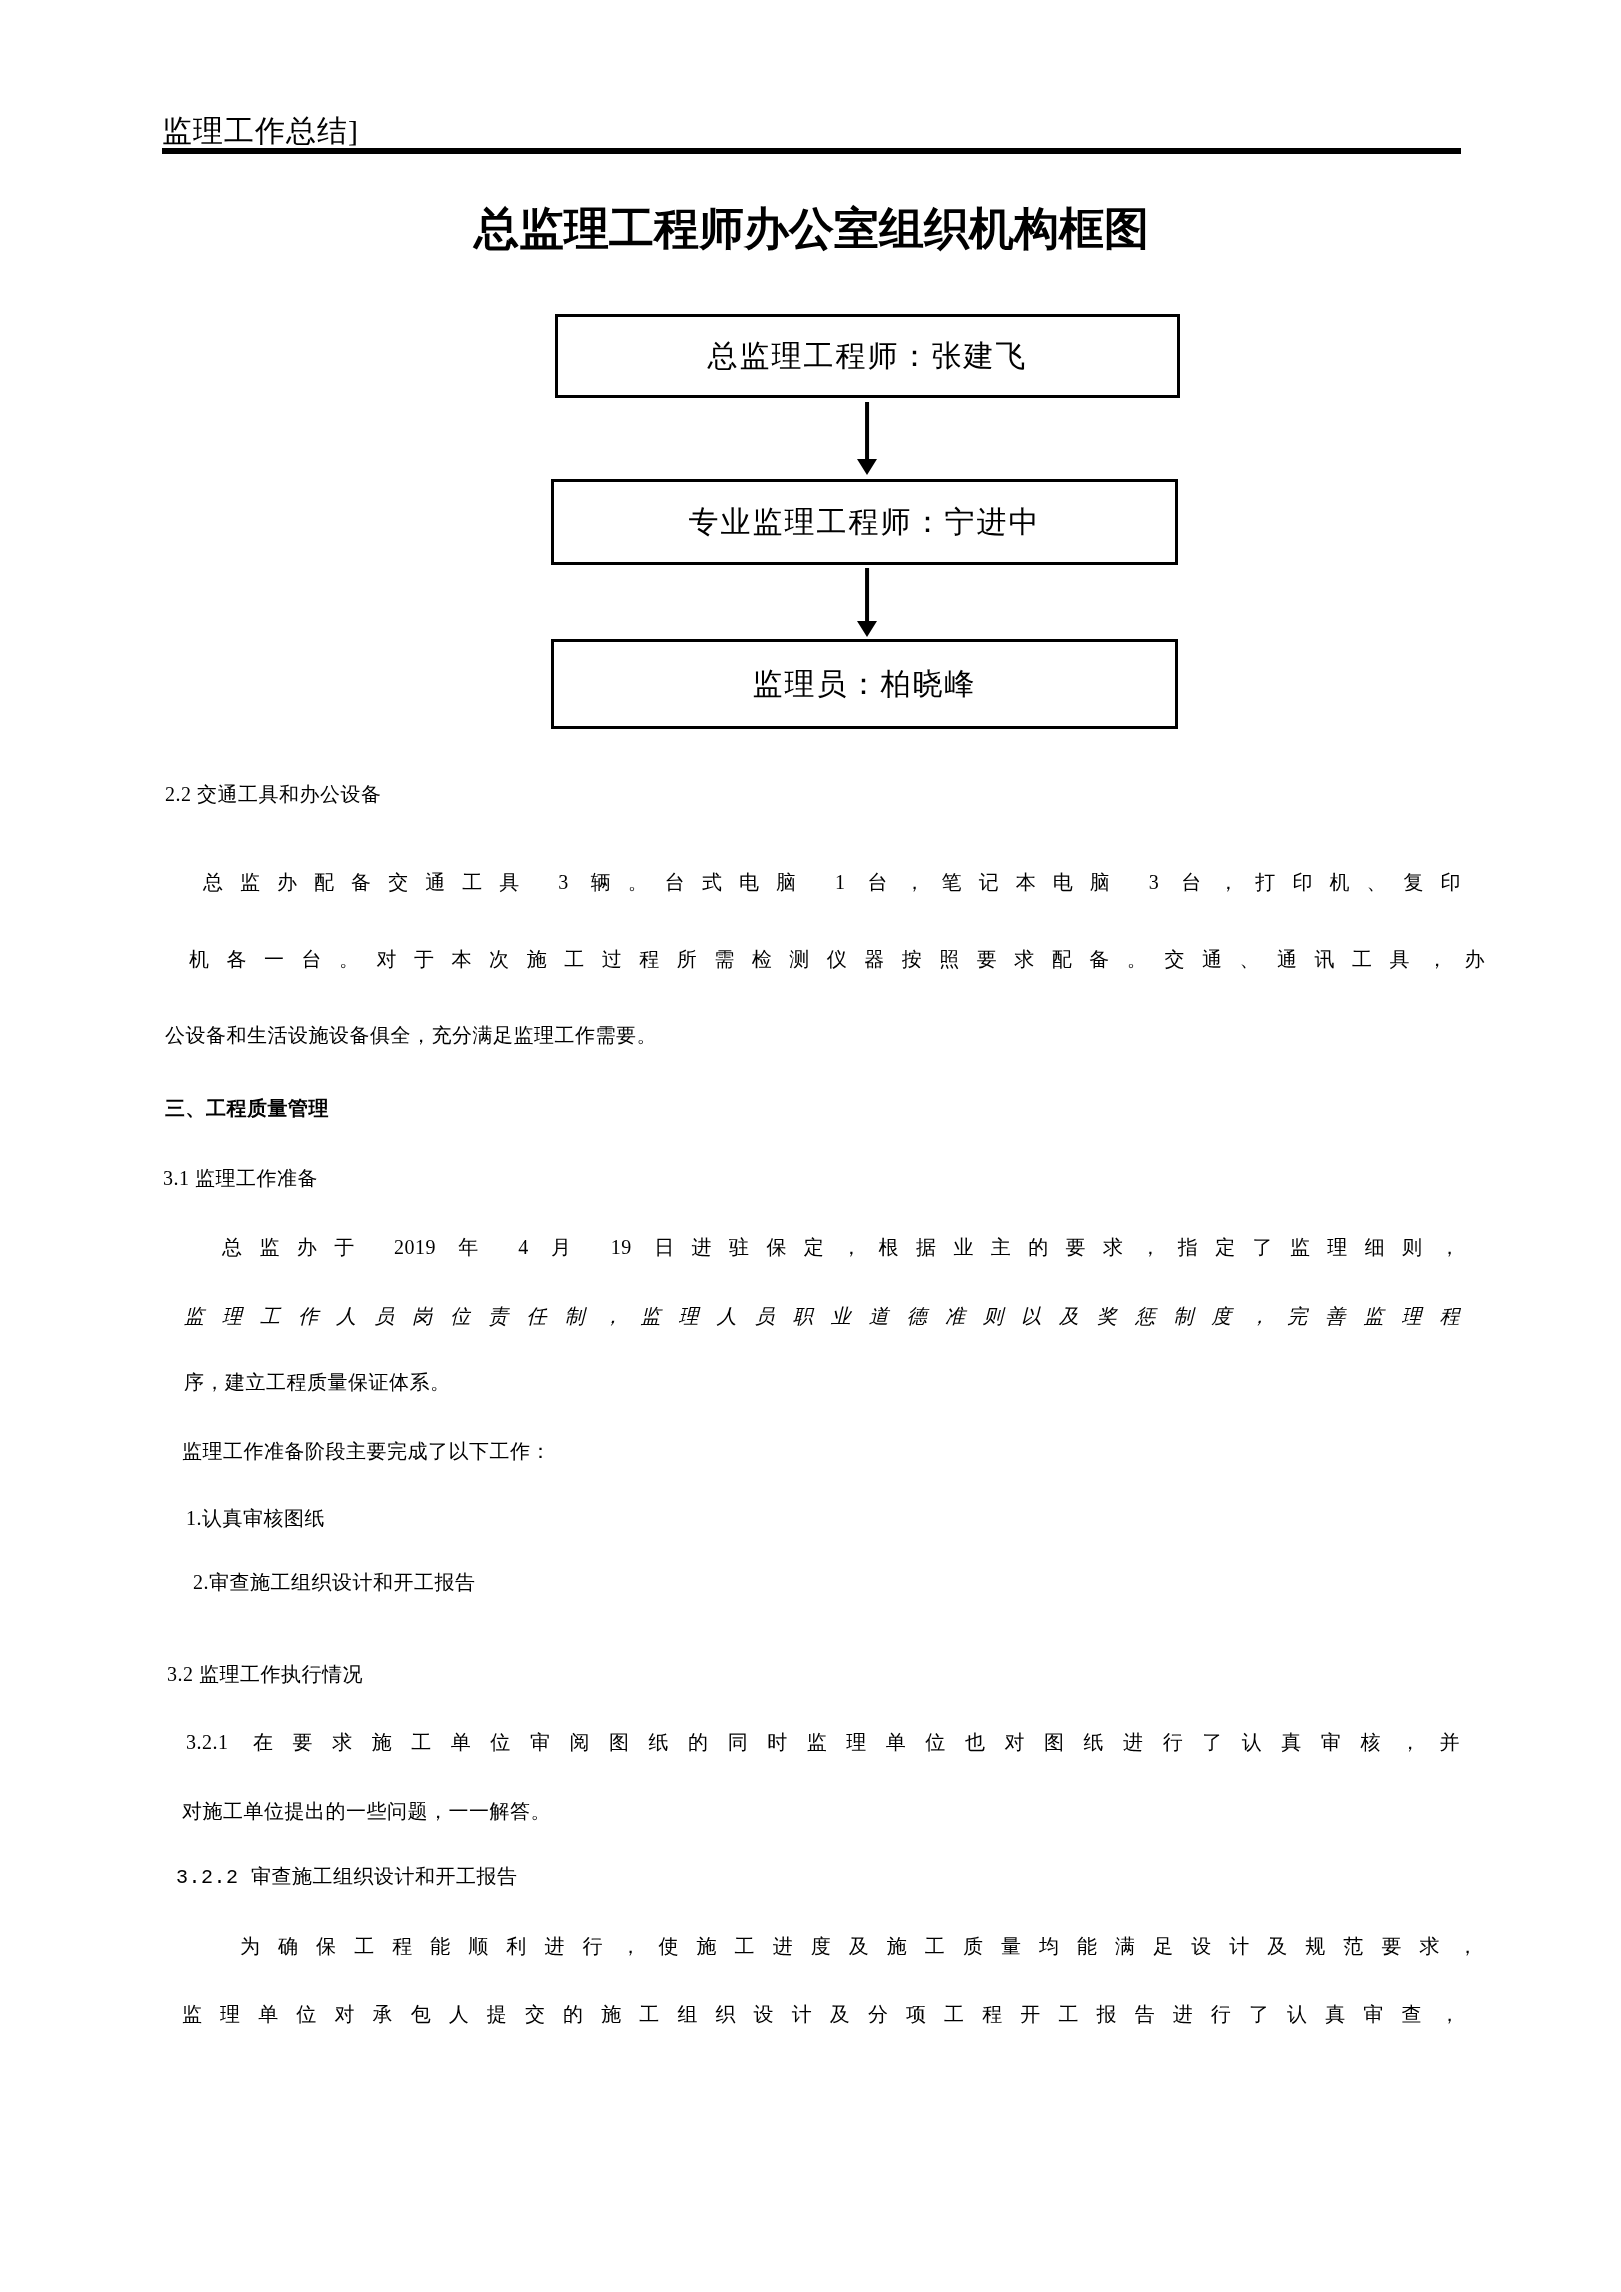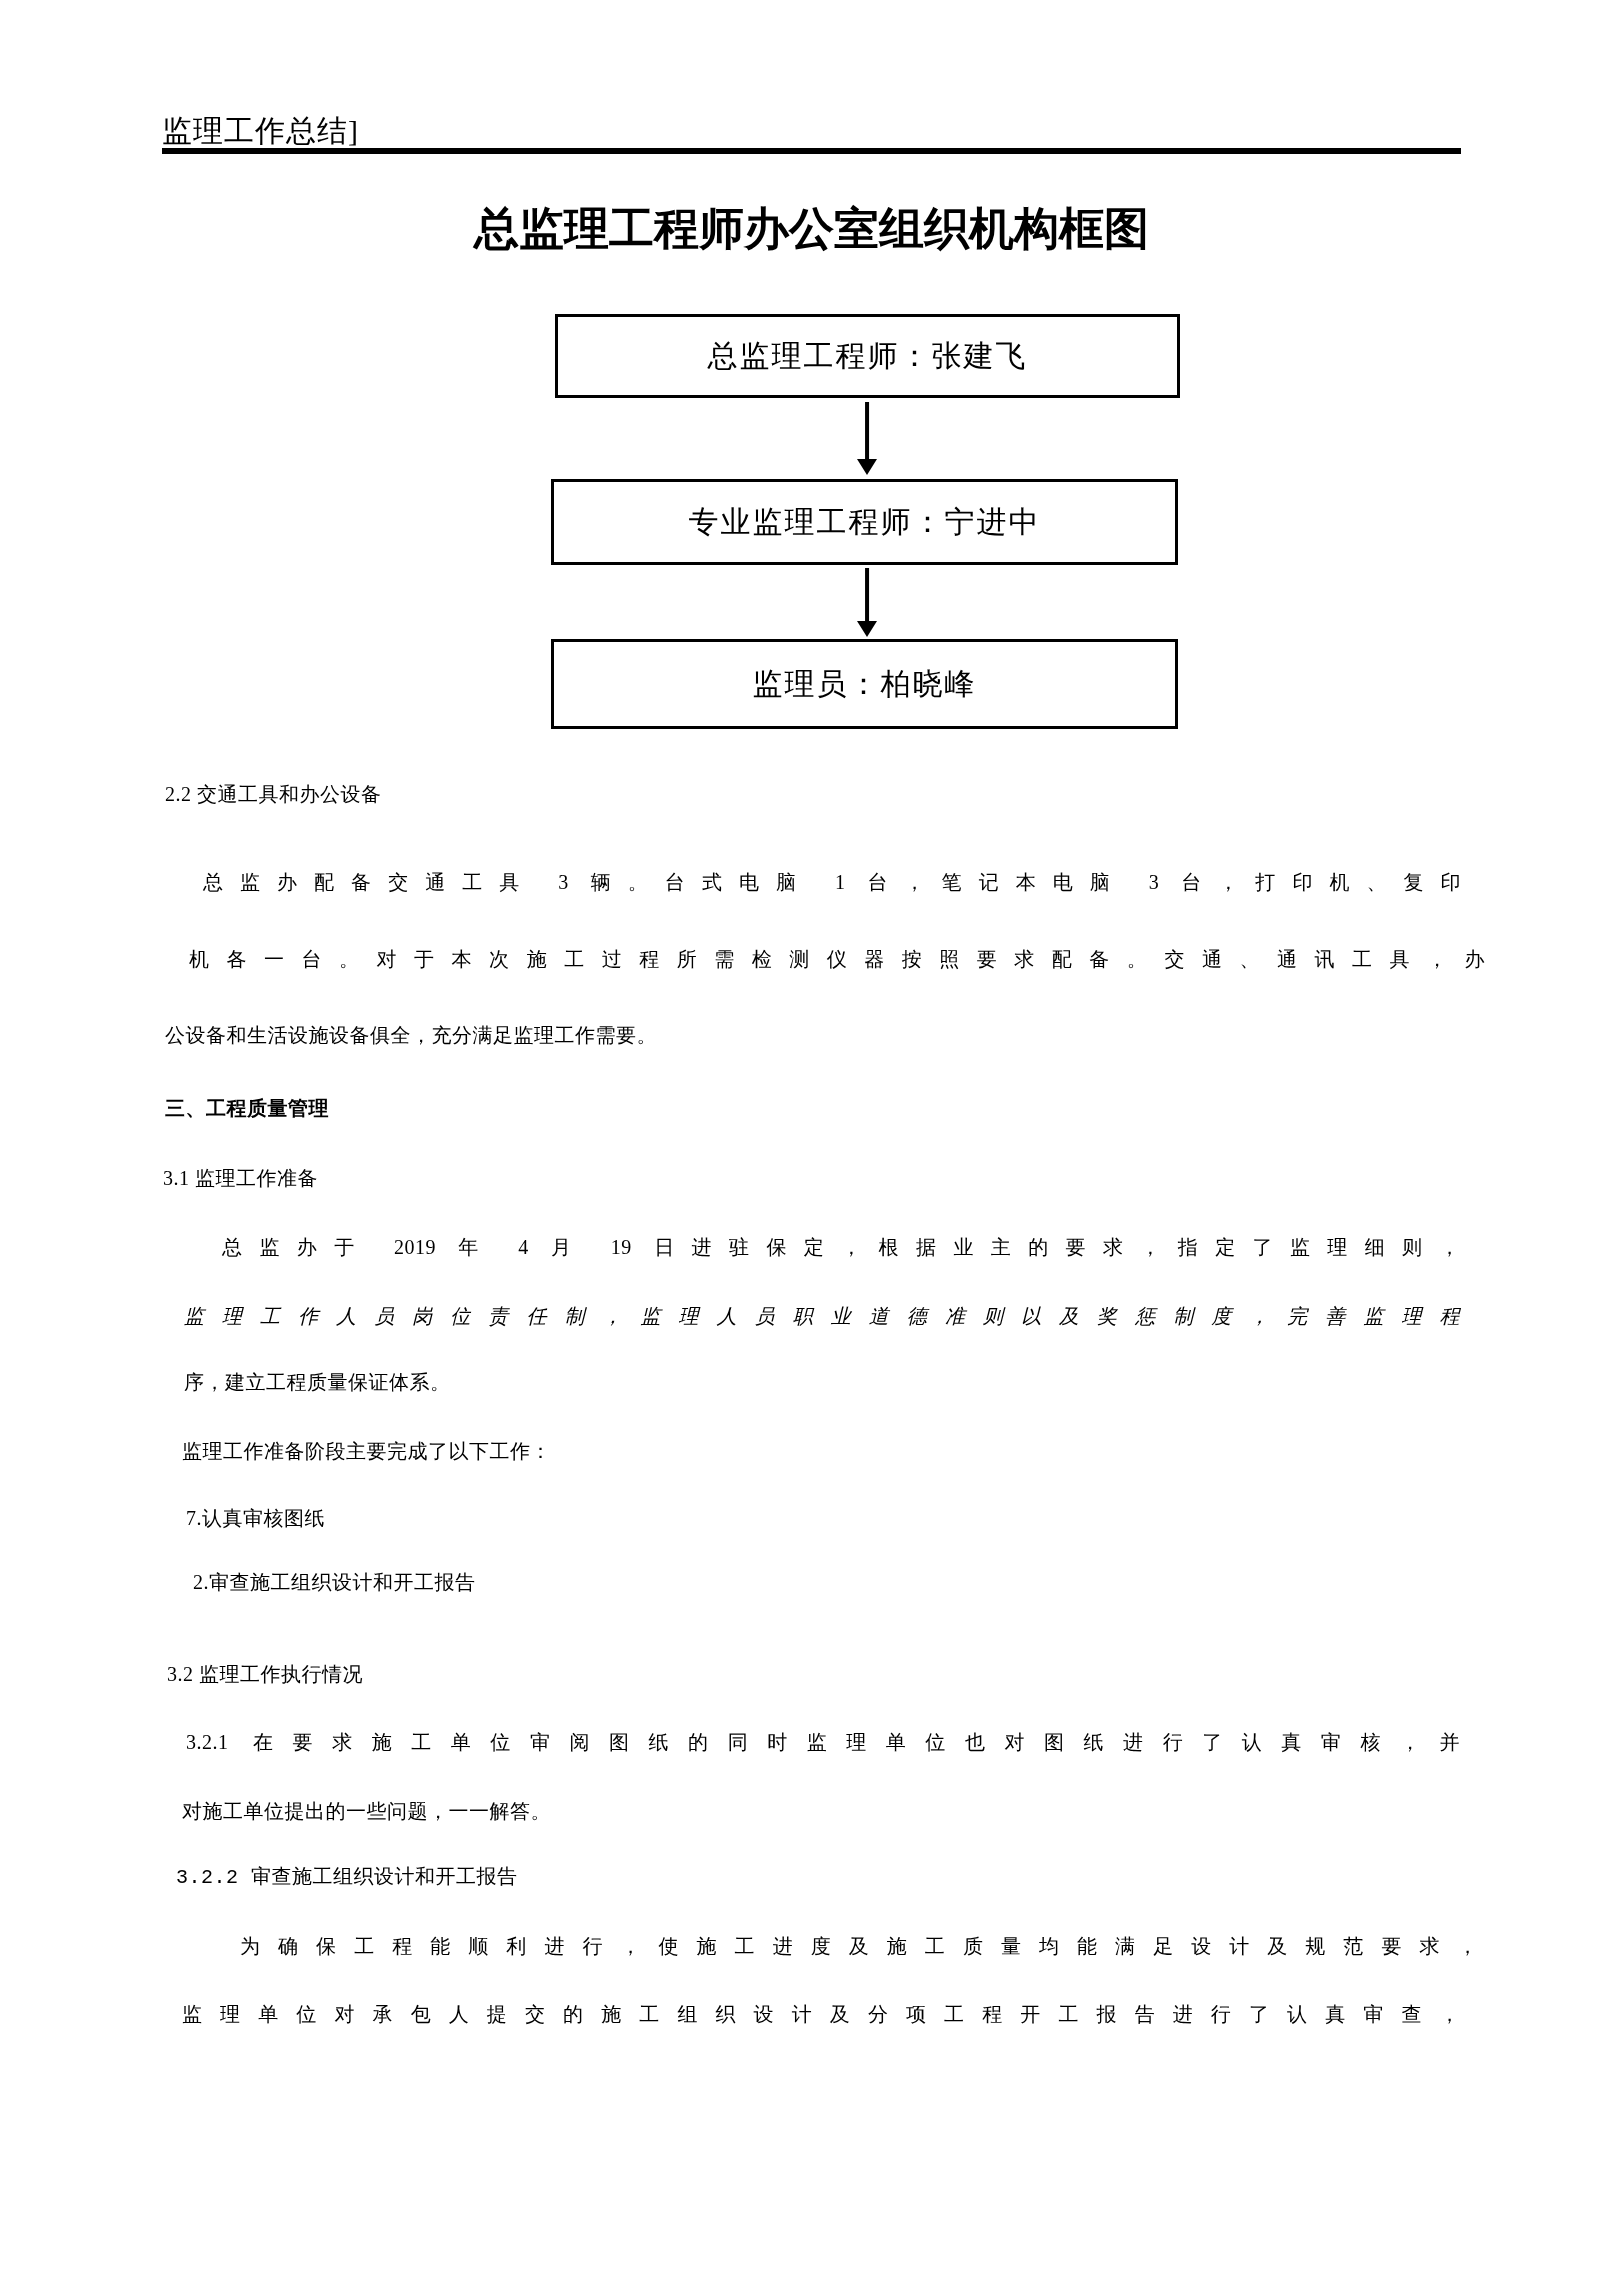--- a/index.html
+++ b/index.html
@@ -133,21 +133,21 @@
   <div class="line fill" style="top:947px; left:165px; width:1296px;margin-left:24px;">机各一台。对于本次施工过程所需检测仪器按照要求配备。交通、通讯工具，办</div>
   <div class="line" style="top:1023px; left:165px;">公设备和生活设施设备俱全，充分满足监理工作需要。</div>
 
   <div class="line bold" style="top:1096px; left:165px;">三、工程质量管理</div>
 
   <div class="line" style="top:1166px; left:163px;">3.1 监理工作准备</div>
   <div class="line fill" style="top:1235px; left:222px; width:1238px;">总监办于 2019 年 4 月 19 日进驻保定，根据业主的要求，指定了监理细则，</div>
   <div class="line fill" style="top:1304px; left:184px; width:1276px;font-style:italic;">监理工作人员岗位责任制，监理人员职业道德准则以及奖惩制度，完善监理程</div>
   <div class="line" style="top:1370px; left:184px;">序，建立工程质量保证体系。</div>
   <div class="line" style="top:1439px; left:182px;">监理工作准备阶段主要完成了以下工作：</div>
-  <div class="line" style="top:1506px; left:186px;">7.认真审核图纸</div>
+  <div class="line" style="top:1506px; left:186px;">1.认真审核图纸</div>
   <div class="line" style="top:1570px; left:193px;">2.审查施工组织设计和开工报告</div>
 
   <div class="line" style="top:1662px; left:167px;">3.2 监理工作执行情况</div>
   <div class="line fill" style="top:1730px; left:186px; width:1274px;">3.2.1 在要求施工单位审阅图纸的同时监理单位也对图纸进行了认真审核，并</div>
   <div class="line" style="top:1799px; left:182px;">对施工单位提出的一些问题，一一解答。</div>
   <div class="line" style="top:1865px; left:176px;font-family:Liberation Mono, monospace;">3.2.2 审查施工组织设计和开工报告</div>
   <div class="line fill" style="top:1934px; left:240px; width:1238px;">为确保工程能顺利进行，使施工进度及施工质量均能满足设计及规范要求，</div>
   <div class="line fill" style="top:2002px; left:182px; width:1278px;">监理单位对承包人提交的施工组织设计及分项工程开工报告进行了认真审查，</div>
 
 </div>

